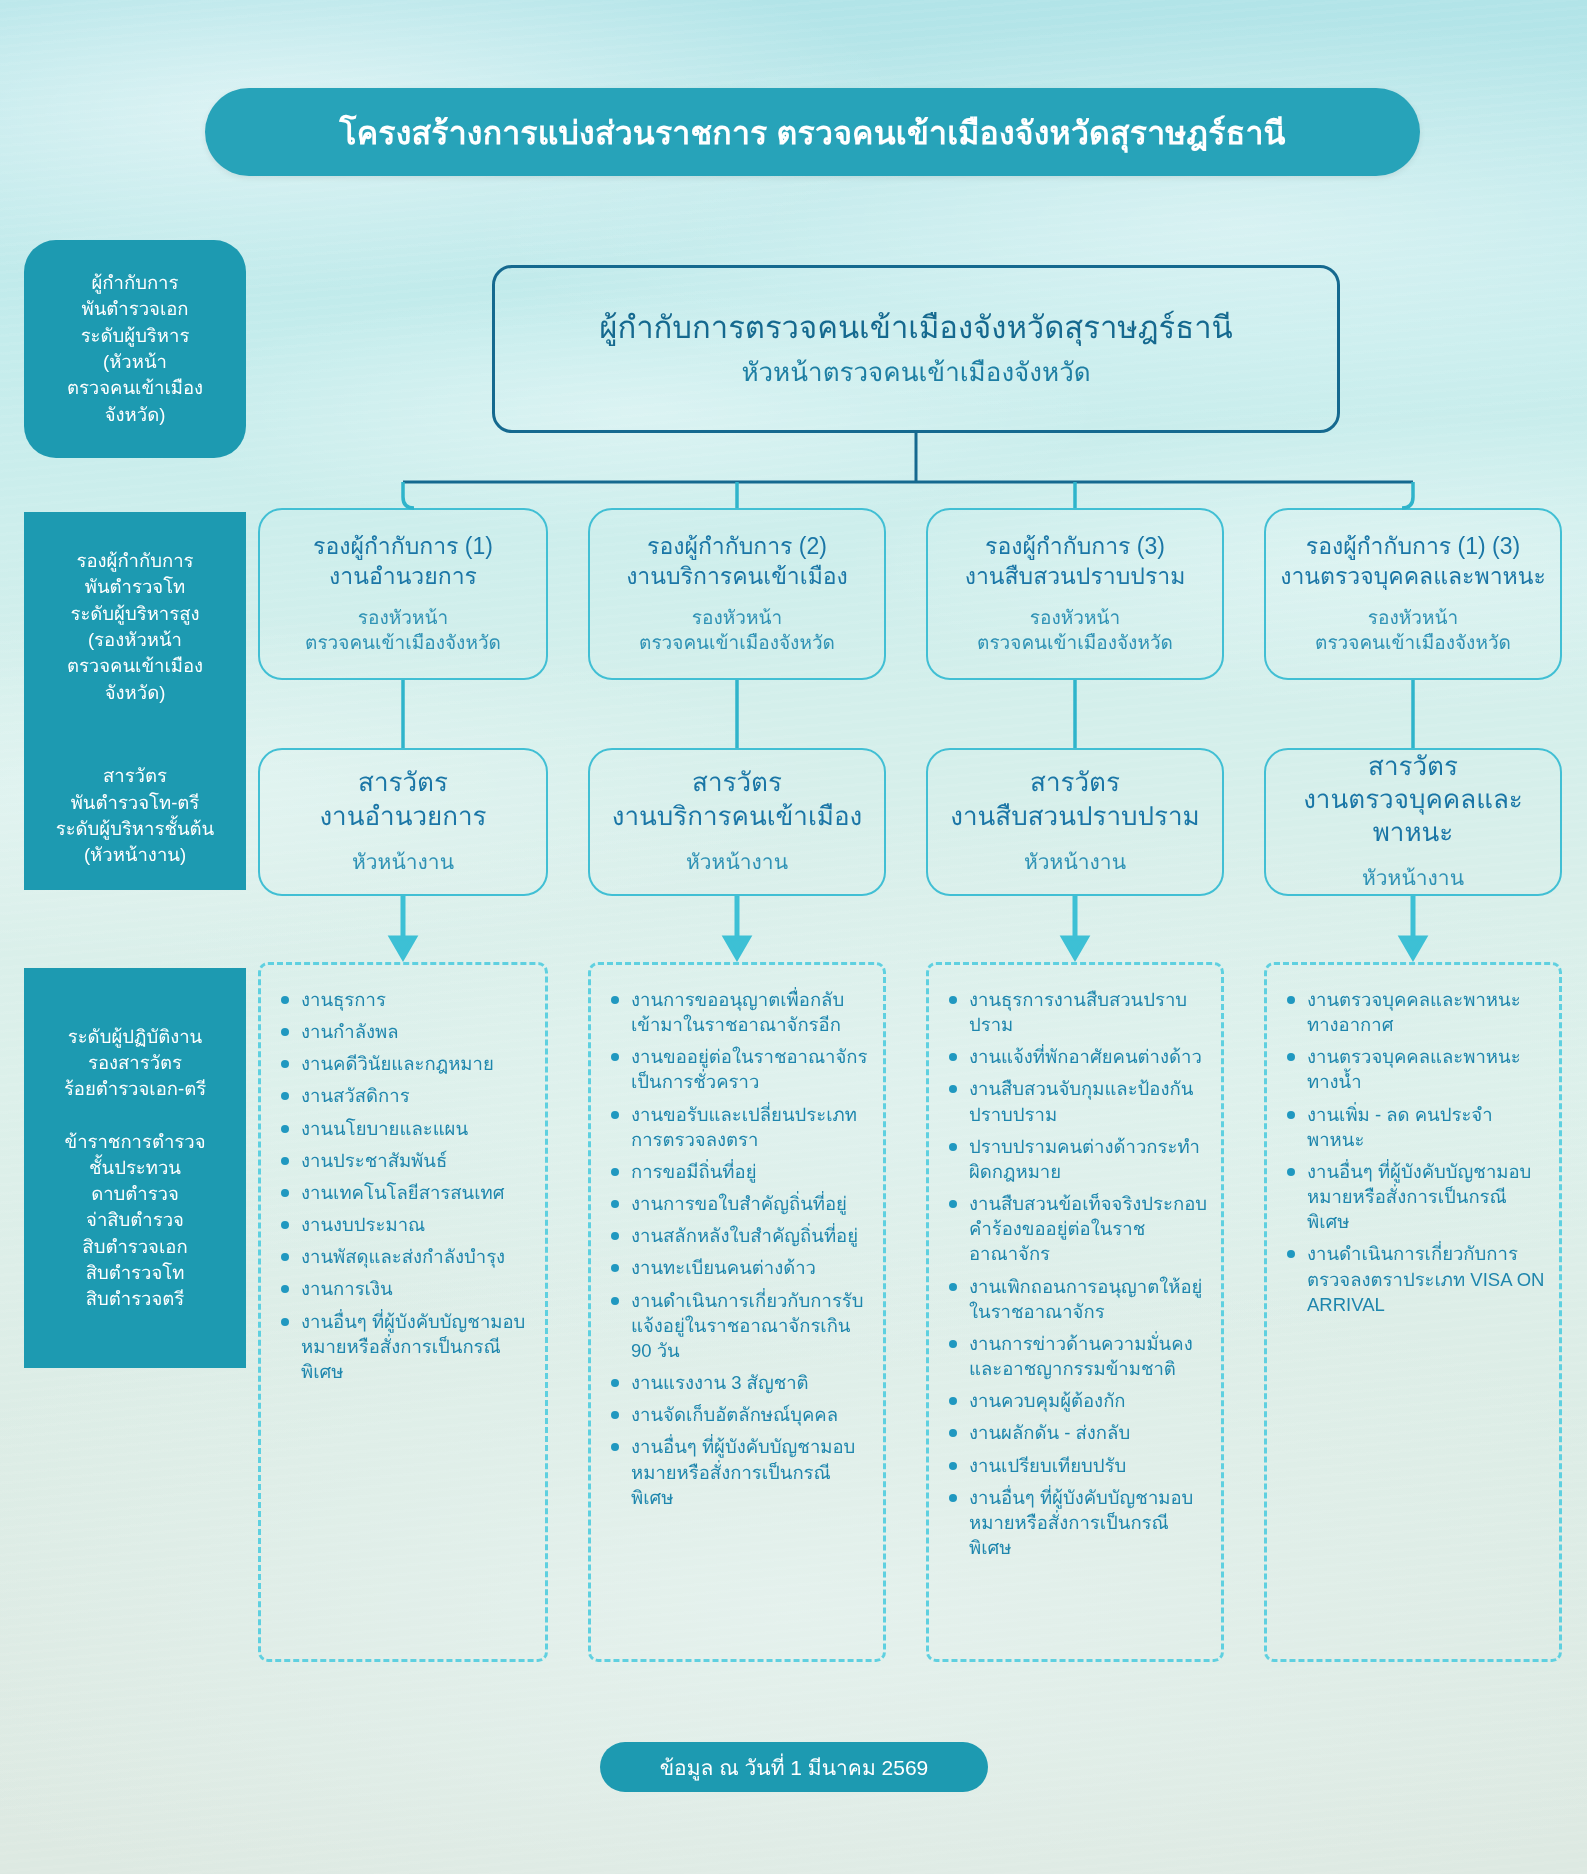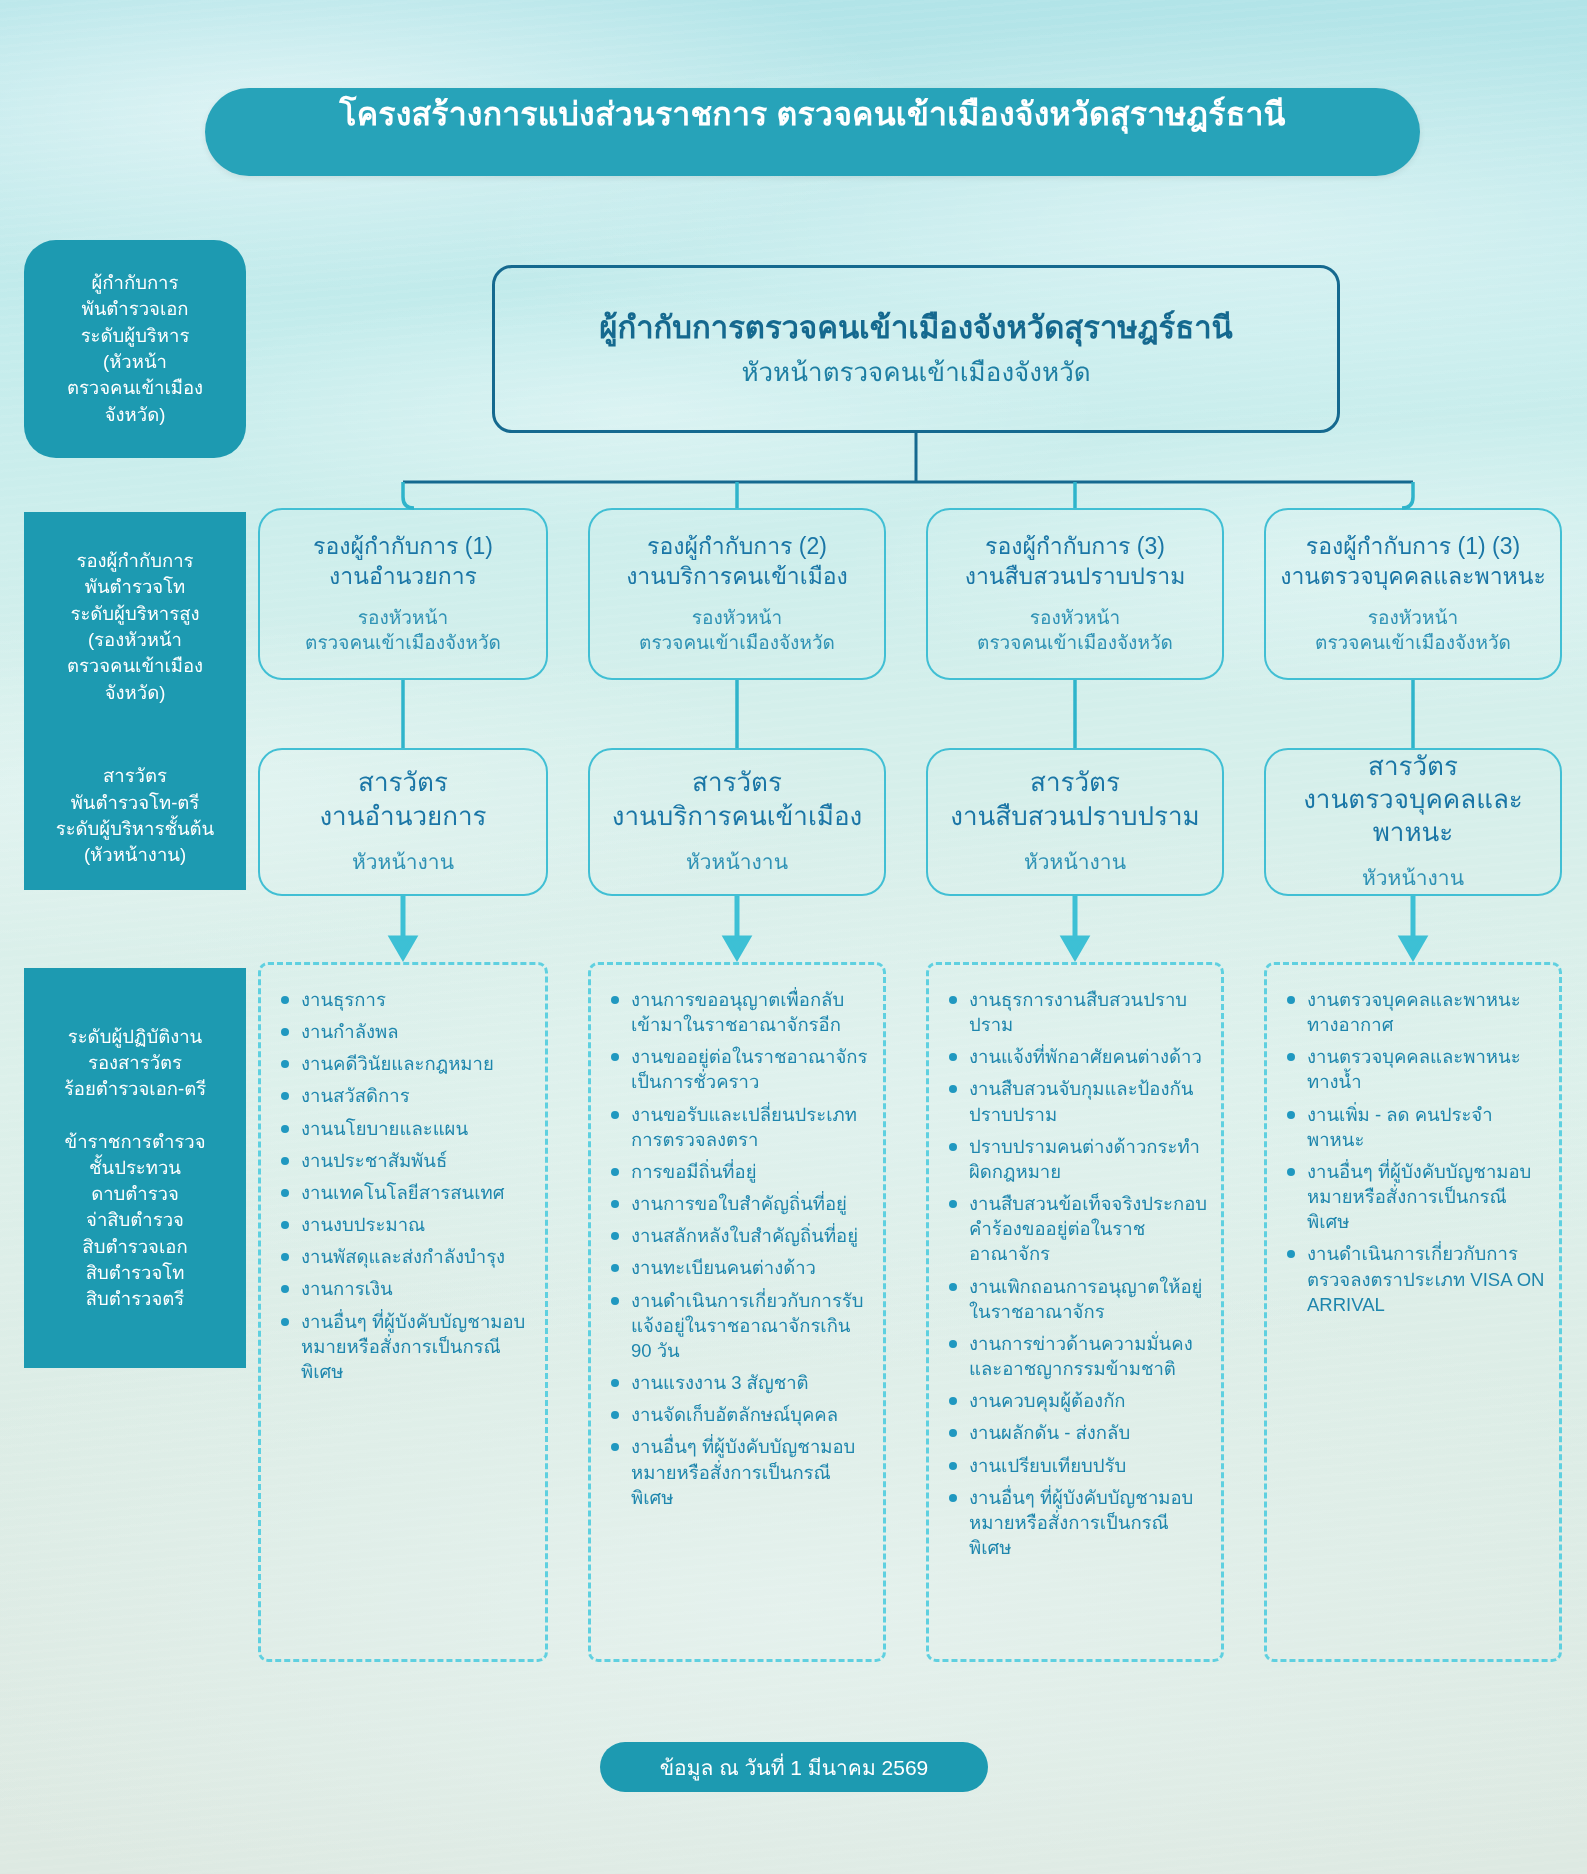--- a/index.html
+++ b/index.html
@@ -54,21 +54,21 @@
 
   #page { position: relative; z-index: 2; width: 1587px; height: 1874px; }
 
   
   #title-banner {
     position: absolute;
     left: 205px; top: 88px;
     width: 1215px; height: 88px;
     background: #27a3b9;
     border-radius: 44px;
-    display: flex; justify-content: center;
+    display: flex; align-items: center; justify-content: center;
     box-shadow: 0 2px 6px rgba(0,0,0,.08);
   }
   #title-banner .t {
     color: #ffffff;
     font-size: 32px;
     font-weight: bold;
     letter-spacing: .2px;
     text-align: center;
     white-space: nowrap;
   }
@@ -110,21 +110,21 @@
     color: #1b7fa8;
   }
 
   
   #top-node {
     left: 492px; top: 265px;
     width: 848px; height: 168px;
     border: 3px solid #15698f;
     border-radius: 20px;
   }
-  #top-node .l1 { font-size: 31px; font-weight: bold; color: #15698f; line-height: 1.25; }
+  #top-node .l1 { font-size: 31px; font-weight: normal; color: #15698f; line-height: 1.25; }
   #top-node .l2 { font-size: 26px; color: #1d7ea3; margin-top: 8px; line-height: 1.25; text-align: center; }
 
   
   .deputy {
     top: 508px;
     height: 172px;
     border-color: #41bfd4;
   }
   .deputy .d1 { font-size: 23px; color: #1a76a6; line-height: 1.3; }
   .deputy .d2 { font-size: 23px; color: #1a76a6; line-height: 1.3; }

